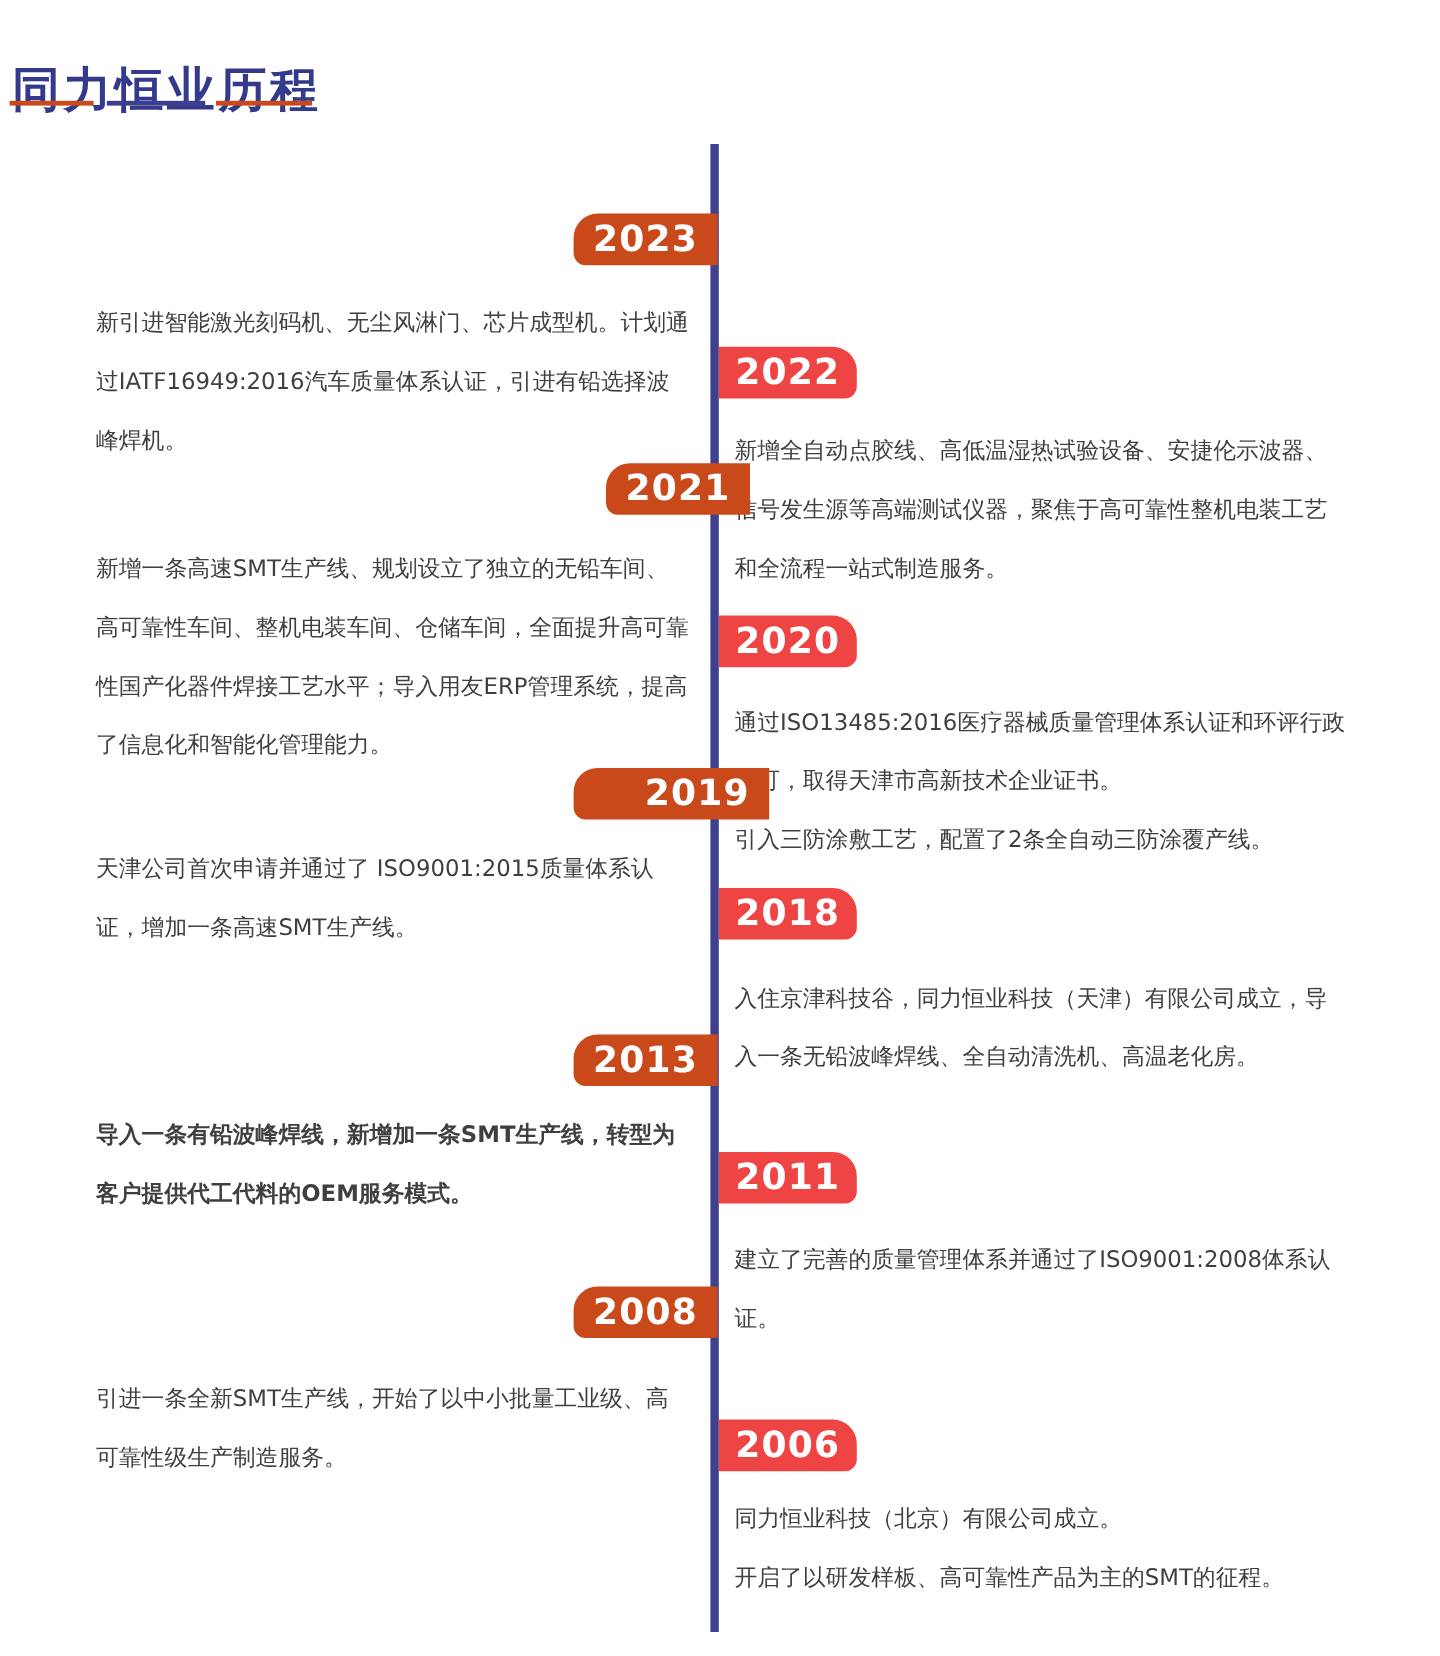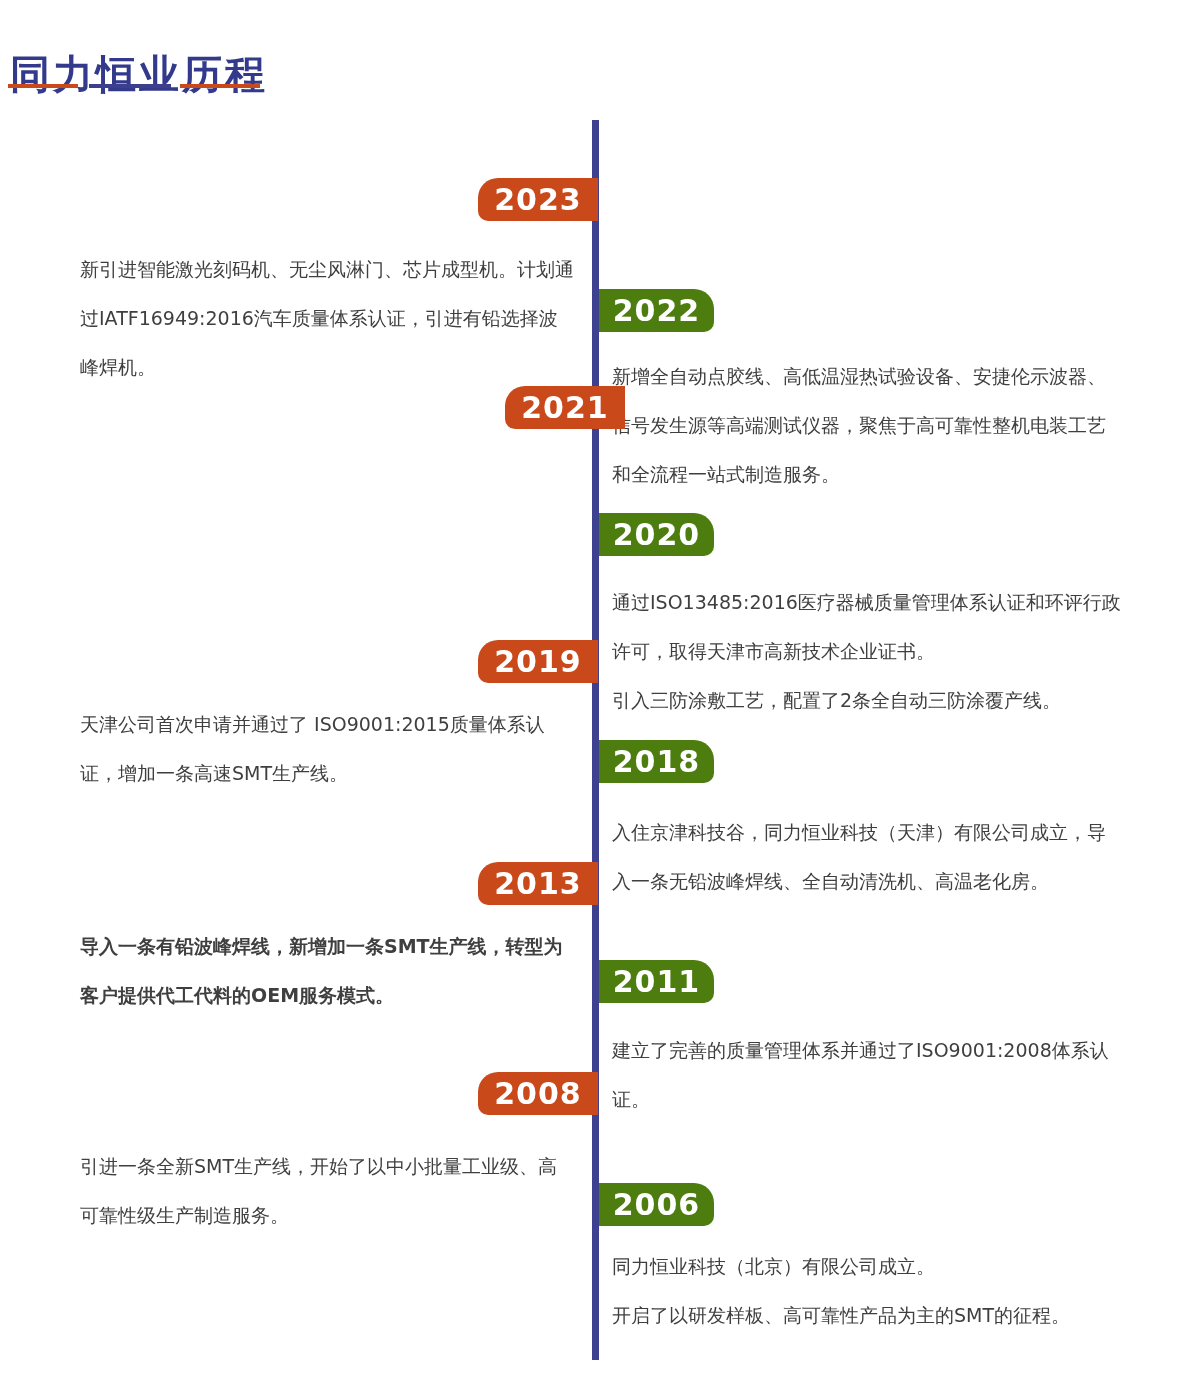--- a/index.html
+++ b/index.html
@@ -23,21 +23,21 @@
     position:absolute;left:592px;top:120px;width:7px;height:1240px;
     background:#3e4190;
   }
 
   .badge{
     position:absolute;height:43px;line-height:43px;z-index:2;
     text-align:center;color:#ffffff;font-weight:bold;font-size:30px;
     letter-spacing:1px;
   }
   .badge.left{left:478px;width:120px;background:#c9491a;border-radius:20px 0 0 10px}
-  .badge.right{left:599px;width:115px;background:#4d7c0f;border-radius:0 20px 10px 0}
+  .badge.right{left:599px;width:115px;background:#ef4444;border-radius:0 20px 10px 0}
 
   .para{
     position:absolute;font-size:19px;line-height:49px;color:#3f3f3f;
     white-space:pre-line;text-align:left;z-index:1;
   }
   .para.left{left:80px;width:496px}
   .para.right{left:612px;width:512px}
 </style>
 </head>
 <body>
@@ -50,26 +50,27 @@
 <div class="timeline">
   <div class="axis"></div>
 
   <div class="badge left" style="top: 178px;">2023</div>
   <div class="para left" style="top: 245px;">新引进智能激光刻码机、无尘风淋门、芯片成型机。计划通过IATF16949:2016汽车质量体系认证，引进有铅选择波峰焊机。</div>
 
   <div class="badge right" style="top: 289px;">2022</div>
   <div class="para right" style="top: 352px;">新增全自动点胶线、高低温湿热试验设备、安捷伦示波器、信号发生源等高端测试仪器，聚焦于高可靠性整机电装工艺和全流程一站式制造服务。</div>
 
   <div class="badge left" style="top: 386px; margin-left: 27px;">2021</div>
+  <div class="para left" style="top: 450px;">新增一条高速SMT生产线、规划设立了独立的无铅车间、高可靠性车间、整机电装车间、仓储车间，全面提升高可靠性国产化器件焊接工艺水平；导入用友ERP管理系统，提高了信息化和智能化管理能力。</div>
 
   <div class="badge right" style="top: 513px;">2020</div>
   <div class="para right" style="top: 578px;">通过ISO13485:2016医疗器械质量管理体系认证和环评行政许可，取得天津市高新技术企业证书。
 引入三防涂敷工艺，配置了2条全自动三防涂覆产线。</div>
 
-  <div class="badge left" style="top: 640px;">2019</div>
+  <div class="badge left" style="top: 640px; padding-left: 43px;">2019</div>
   <div class="para left" style="top: 700px;">天津公司首次申请并通过了 ISO9001:2015质量体系认证，增加一条高速SMT生产线。</div>
 
   <div class="badge right" style="top: 740px;">2018</div>
   <div class="para right" style="top: 808px;">入住京津科技谷，同力恒业科技（天津）有限公司成立，导入一条无铅波峰焊线、全自动清洗机、高温老化房。</div>
 
   <div class="badge left" style="top: 862px;">2013</div>
   <div class="para left" style="top: 922px; font-weight: bold;">导入一条有铅波峰焊线，新增加一条SMT生产线，转型为客户提供代工代料的OEM服务模式。</div>
 
   <div class="badge right" style="top: 960px;">2011</div>
   <div class="para right" style="top: 1026px;">建立了完善的质量管理体系并通过了ISO9001:2008体系认证。</div>

